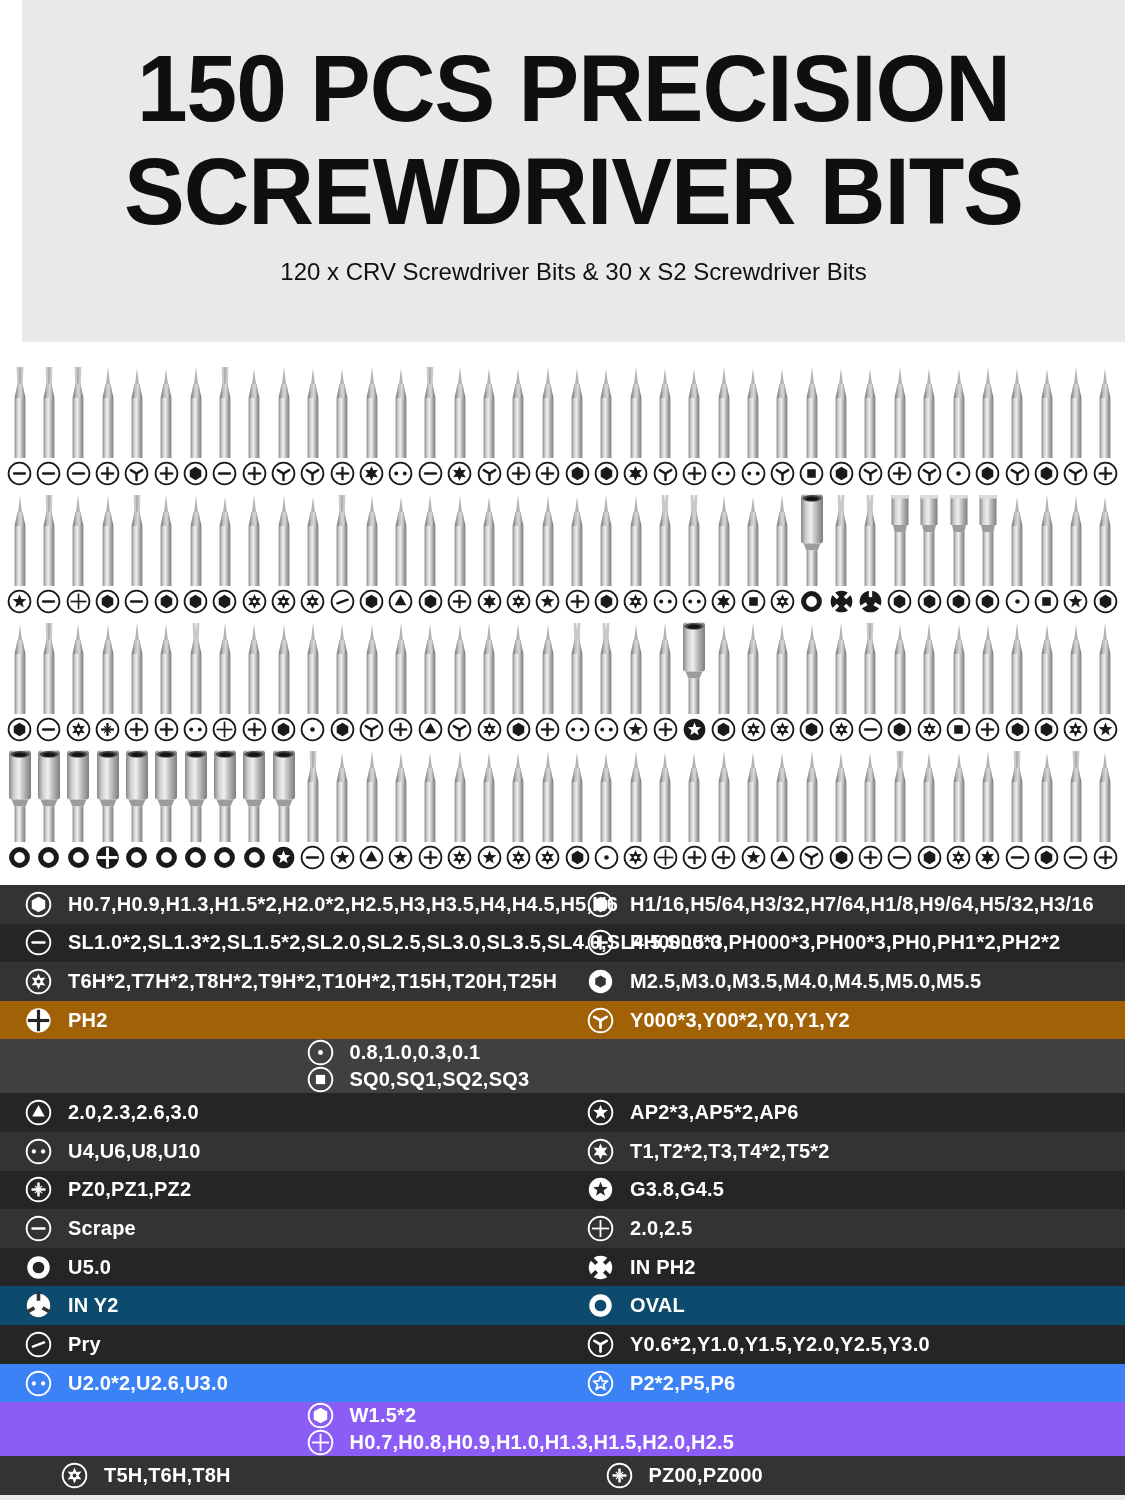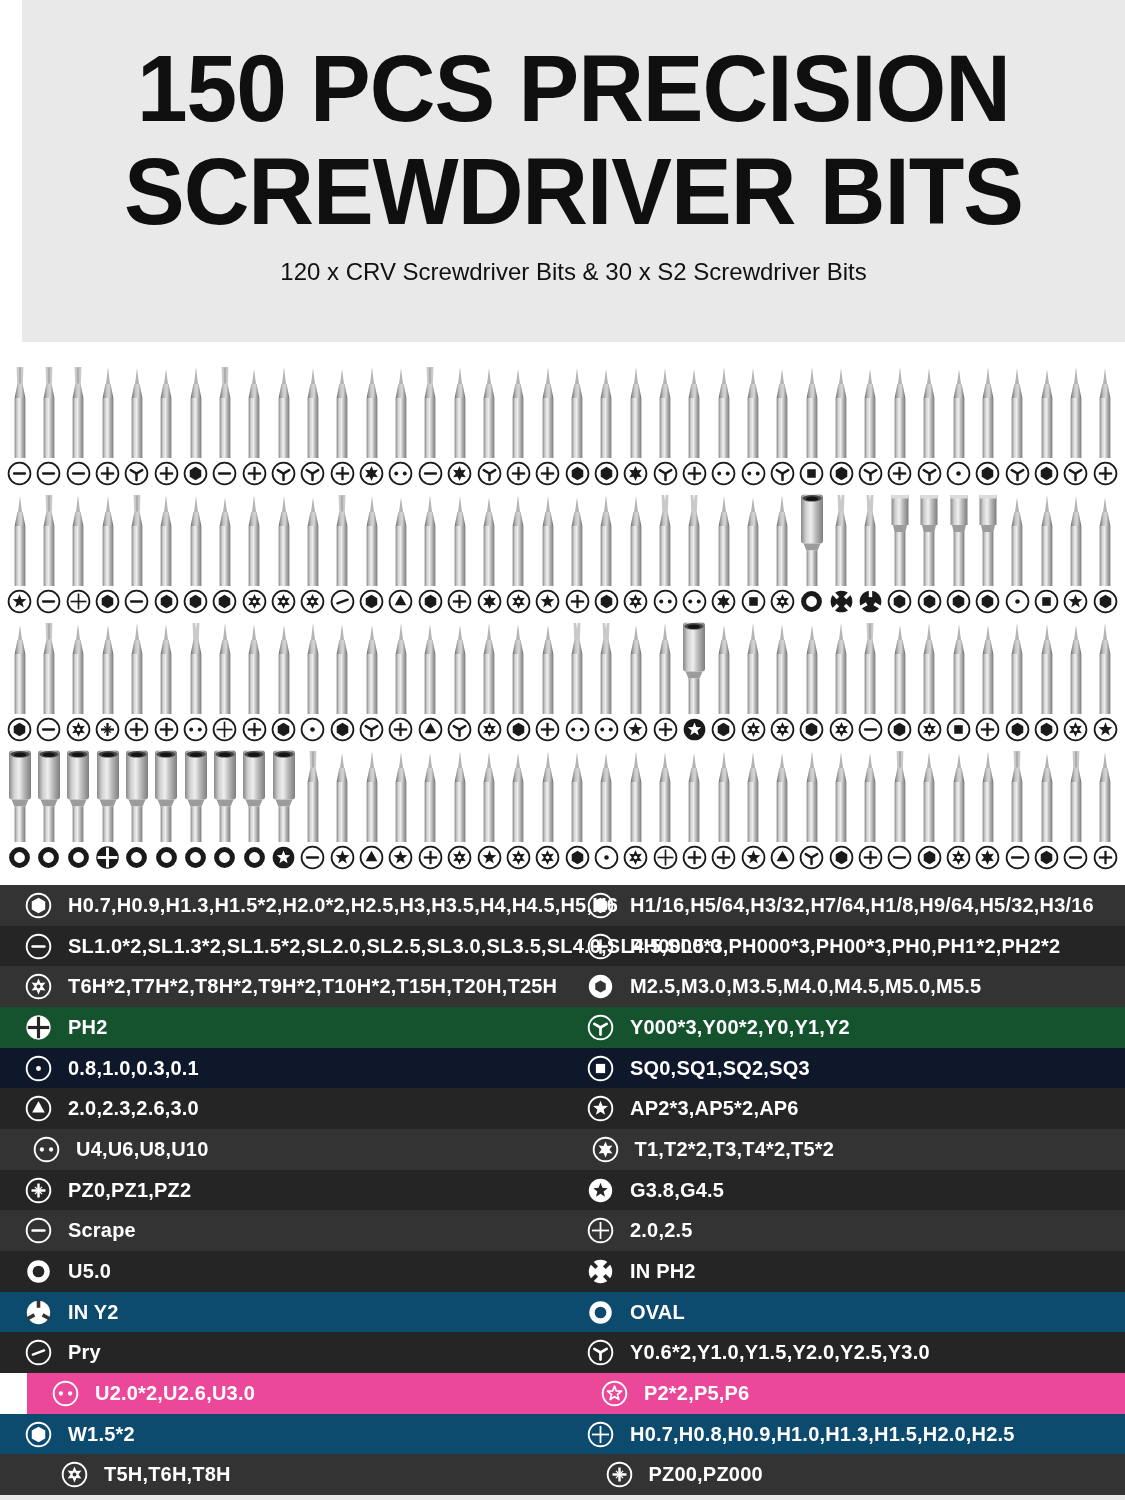--- a/index.html
+++ b/index.html
@@ -2576,21 +2576,21 @@
       <div class="spec-col">
         <span class="spec-icon">
           <svg width="27" height="27" viewBox="0 0 24 24">
             <circle cx="12" cy="12" r="10.4" fill="#ffffff"></circle>
             <polygon points="12.00,6.60 16.68,9.30 16.68,14.70 12.00,17.40 7.32,14.70 7.32,9.30" fill="#333333"></polygon>
           </svg>
         </span>
         <span class="spec-text">M2.5,M3.0,M3.5,M4.0,M4.5,M5.0,M5.5</span>
       </div>
     </div>
-    <div class="spec-row" style="background: #14532d;">
+    <div class="spec-row" style="background: #a16207;">
       <div class="spec-col">
         <span class="spec-icon">
           <svg width="27" height="27" viewBox="0 0 24 24">
             <circle cx="12" cy="12" r="10.8" fill="#ffffff"></circle>
             <rect x="2.5" y="10.6" width="19" height="2.8" fill="#252525"></rect>
             <rect x="10.6" y="2.5" width="2.8" height="19" fill="#252525"></rect>
           </svg>
         </span>
         <span class="spec-text">PH2</span>
       </div>
@@ -2601,21 +2601,21 @@
             <g stroke="#ffffff" stroke-width="2.4" stroke-linecap="round">
         <line x1="12" y1="12" x2="12" y2="18.3"></line>
         <line x1="12" y1="12" x2="6.5" y2="8.8"></line>
         <line x1="12" y1="12" x2="17.5" y2="8.8"></line>
             </g>
           </svg>
         </span>
         <span class="spec-text">Y000*3,Y00*2,Y0,Y1,Y2</span>
       </div>
     </div>
-    <div class="spec-row" style="background: #0f172a;">
+    <div class="spec-row" style="background: #404040; flex-direction: column;">
       <div class="spec-col">
         <span class="spec-icon">
           <svg width="27" height="27" viewBox="0 0 24 24">
             <circle cx="12" cy="12" r="10.5" fill="none" stroke="#ffffff" stroke-width="1.7"></circle>
             <circle cx="12" cy="12" r="2.2" fill="#ffffff"></circle>
           </svg>
         </span>
         <span class="spec-text">0.8,1.0,0.3,0.1</span>
       </div>
       <div class="spec-col">
@@ -2641,21 +2641,21 @@
       <div class="spec-col">
         <span class="spec-icon">
           <svg width="27" height="27" viewBox="0 0 24 24">
             <circle cx="12" cy="12" r="10.5" fill="none" stroke="#ffffff" stroke-width="1.7"></circle>
             <polygon points="12.00,5.00 13.70,9.65 18.66,9.84 14.76,12.90 16.11,17.66 12.00,14.90 7.89,17.66 9.24,12.90 5.34,9.84 10.30,9.65" fill="#ffffff"></polygon>
           </svg>
         </span>
         <span class="spec-text">AP2*3,AP5*2,AP6</span>
       </div>
     </div>
-    <div class="spec-row" style="background: rgb(51, 51, 51); padding-left: 8px;">
+    <div class="spec-row" style="background: rgb(51, 51, 51);">
       <div class="spec-col">
         <span class="spec-icon">
           <svg width="27" height="27" viewBox="0 0 24 24">
             <circle cx="12" cy="12" r="10.5" fill="none" stroke="#ffffff" stroke-width="1.7"></circle>
             <circle cx="7.9" cy="12" r="1.9" fill="#ffffff"></circle>
             <circle cx="16.1" cy="12" r="1.9" fill="#ffffff"></circle>
           </svg>
         </span>
         <span class="spec-text">U4,U6,U8,U10</span>
       </div>
@@ -2779,42 +2779,42 @@
             <g stroke="#ffffff" stroke-width="2.4" stroke-linecap="round">
         <line x1="12" y1="12" x2="12" y2="18.3"></line>
         <line x1="12" y1="12" x2="6.5" y2="8.8"></line>
         <line x1="12" y1="12" x2="17.5" y2="8.8"></line>
             </g>
           </svg>
         </span>
         <span class="spec-text">Y0.6*2,Y1.0,Y1.5,Y2.0,Y2.5,Y3.0</span>
       </div>
     </div>
-    <div class="spec-row" style="background: #ec4899; margin-left: 27px;">
+    <div class="spec-row" style="background: #3b82f6;">
       <div class="spec-col">
         <span class="spec-icon">
           <svg width="27" height="27" viewBox="0 0 24 24">
             <circle cx="12" cy="12" r="10.5" fill="none" stroke="#ffffff" stroke-width="1.7"></circle>
             <circle cx="7.9" cy="12" r="1.9" fill="#ffffff"></circle>
             <circle cx="16.1" cy="12" r="1.9" fill="#ffffff"></circle>
           </svg>
         </span>
         <span class="spec-text">U2.0*2,U2.6,U3.0</span>
       </div>
       <div class="spec-col">
         <span class="spec-icon">
           <svg width="27" height="27" viewBox="0 0 24 24">
             <circle cx="12" cy="12" r="10.5" fill="none" stroke="#ffffff" stroke-width="1.7"></circle>
             <polygon points="12.00,5.40 13.65,9.73 18.28,9.96 14.66,12.87 15.88,17.34 12.00,14.80 8.12,17.34 9.34,12.87 5.72,9.96 10.35,9.73" fill="none" stroke="#ffffff" stroke-width="1.5" stroke-linejoin="round"></polygon>
           </svg>
         </span>
         <span class="spec-text">P2*2,P5,P6</span>
       </div>
     </div>
-    <div class="spec-row" style="background: #0c4a6e;">
+    <div class="spec-row" style="background: #8b5cf6; flex-direction: column;">
       <div class="spec-col">
         <span class="spec-icon">
           <svg width="27" height="27" viewBox="0 0 24 24">
             <circle cx="12" cy="12" r="10.5" fill="none" stroke="#ffffff" stroke-width="1.7"></circle>
             <polygon points="12.00,5.10 17.98,8.55 17.98,15.45 12.00,18.90 6.02,15.45 6.02,8.55" fill="#ffffff"></polygon>
           </svg>
         </span>
         <span class="spec-text">W1.5*2</span>
       </div>
       <div class="spec-col">

